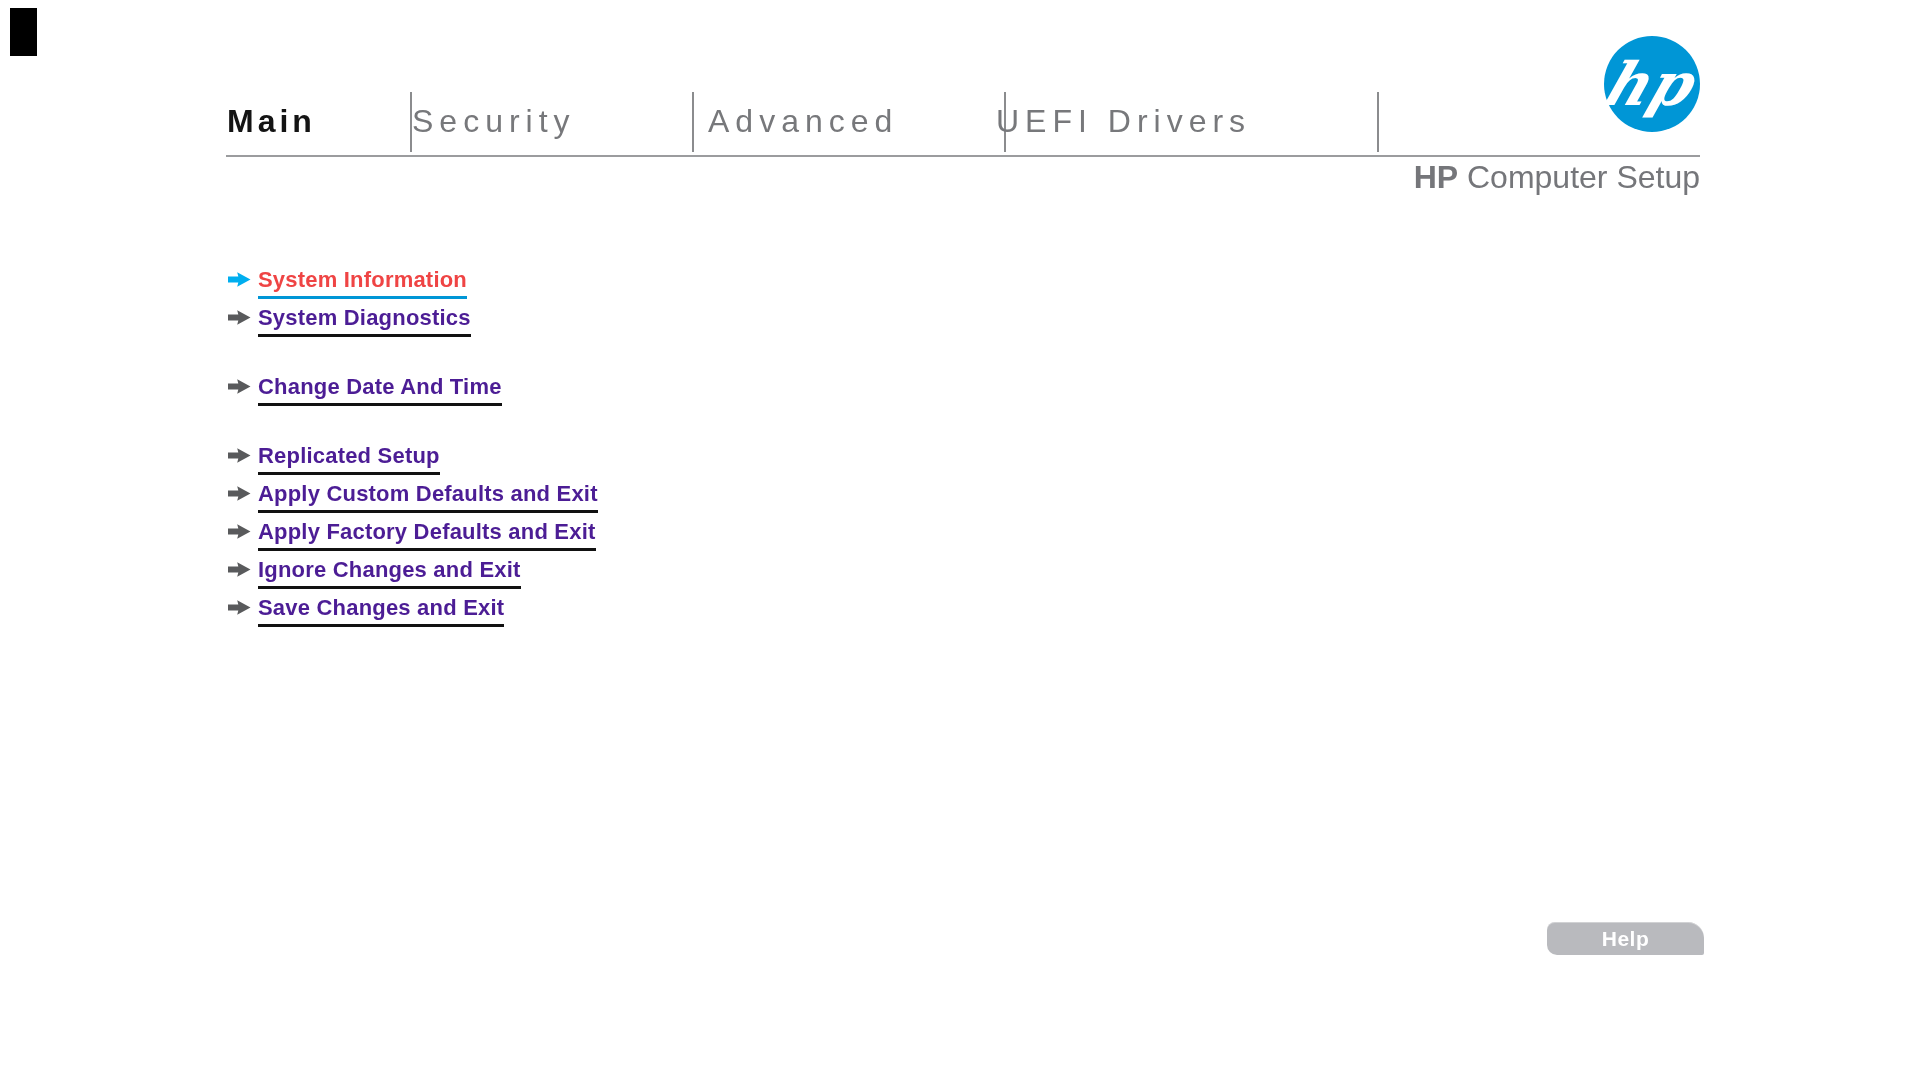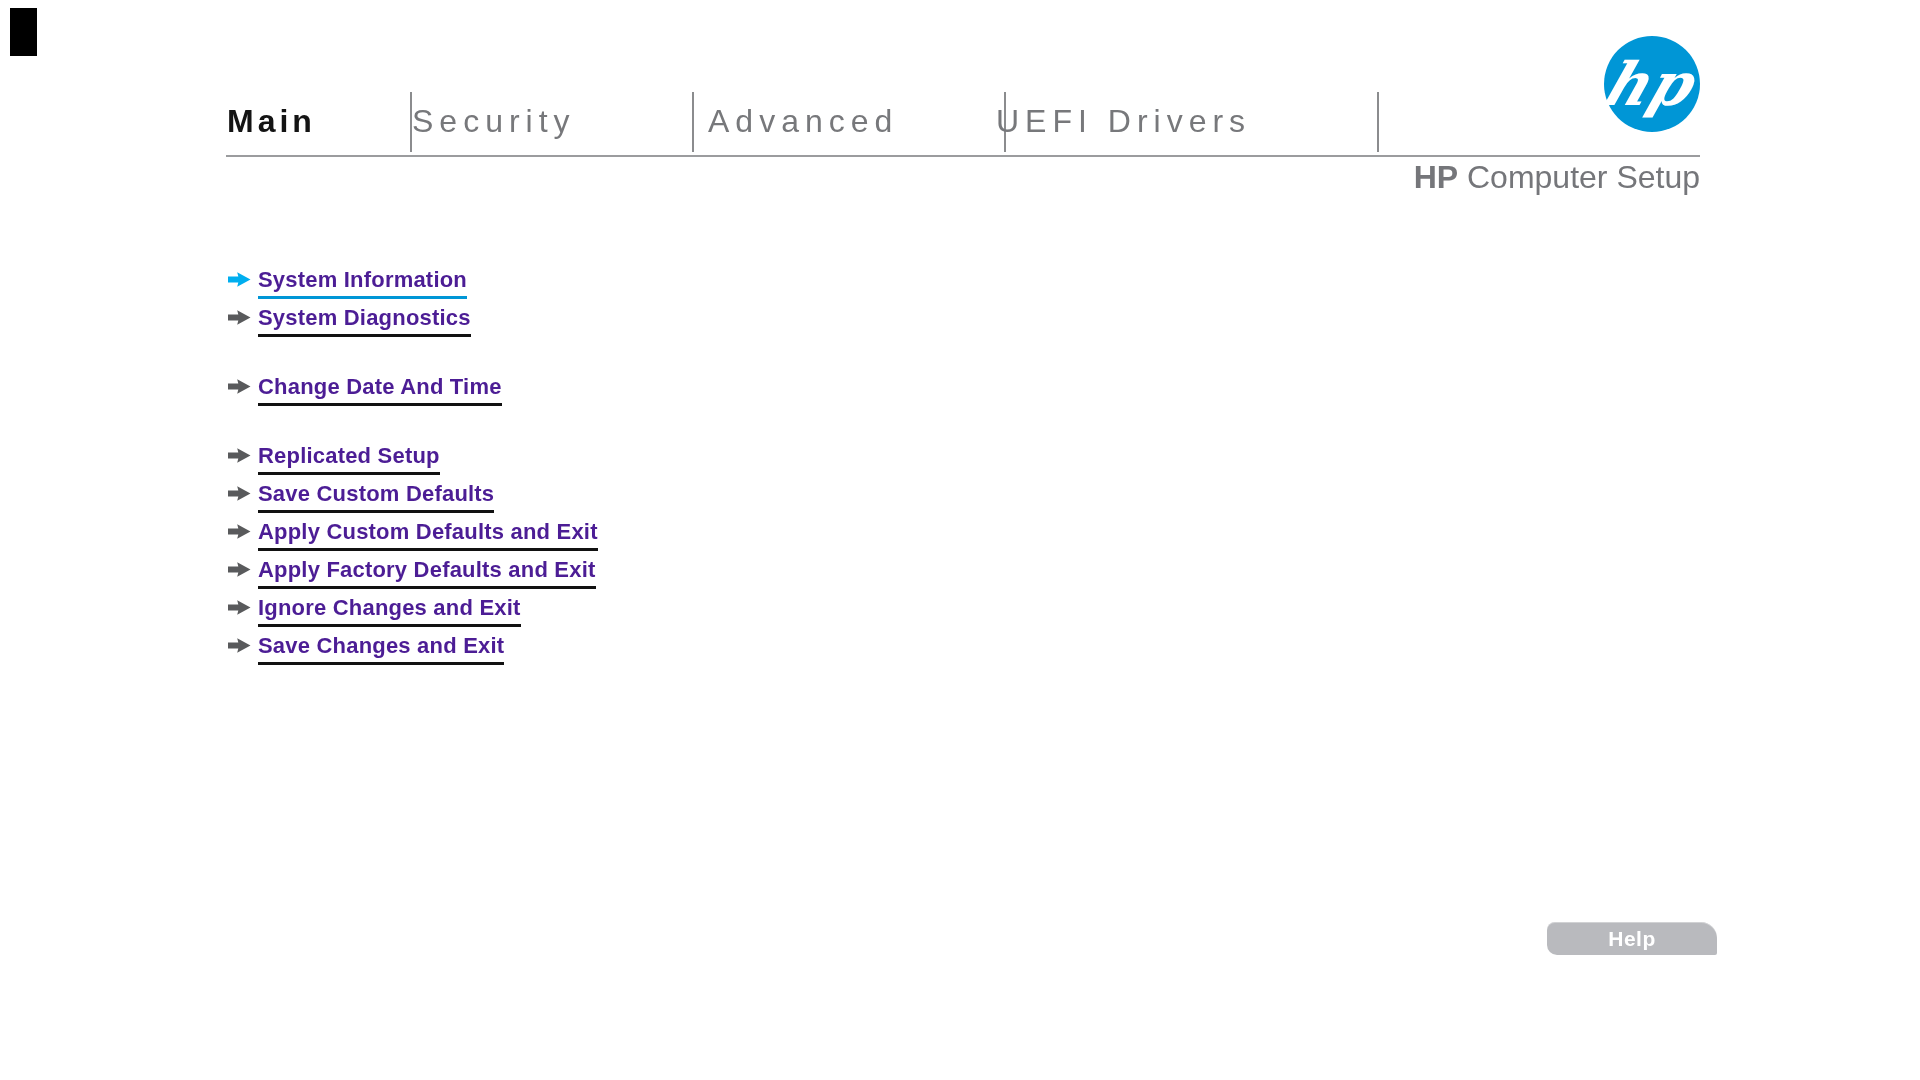--- a/index.html
+++ b/index.html
@@ -52,27 +52,27 @@
     margin-bottom: 6px; white-space: nowrap;
   }
   .arrow { width: 23px; height: 25px; display: flex; align-items: center; margin-right: 7px; flex: none; }
   .arrow svg { display: block; }
   .menu-link {
     font-size: 22px; font-weight: 700; color: #4c1d95;
     line-height: 25px; letter-spacing: 0.2px;
     padding-bottom: 4px; border-bottom: 3px solid #111111;
     text-decoration: none; cursor: pointer;
   }
-  .menu-item.selected .menu-link { color: #4c1d95; border-bottom-color: #0096d6; }
+  .menu-item.selected .menu-link { color: #ef4444; border-bottom-color: #0096d6; }
   .arrow-fill { fill: #595a5c; }
   .menu-item.selected .arrow-fill { fill: #00aeef; }
   
   .help-button {
     position: absolute; left: 1547px; top: 922px;
-    width: 170px; height: 33px;
+    width: 157px; height: 33px;
     background: #b9babe;
     border-radius: 8px 16px 2px 10px;
     color: #ffffff; font-size: 21px; font-weight: 700;
     display: flex; align-items: center; justify-content: center;
     letter-spacing: 0.5px; cursor: pointer;
     box-shadow: inset 0 1px 0 rgba(255,255,255,0.35);
   }
 </style>
 </head>
 <body>
@@ -139,28 +139,20 @@
           </svg>
       </span>
       <a class="menu-link">Replicated Setup</a>
     </div>
     <div class="menu-item">
       <span class="arrow">
         <svg width="23" height="17" viewBox="0 0 23 17">
             <path class="arrow-fill" d="M0 5.6 L10.3 5.6 L9.2 1.2 L22.5 8.5 L9.2 15.8 L10.3 11.4 L0 11.4 Z"></path>
           </svg>
       </span>
-      <a class="menu-link">Save Custom Defaults</a>
-    </div>
-    <div class="menu-item">
-      <span class="arrow">
-        <svg width="23" height="17" viewBox="0 0 23 17">
-            <path class="arrow-fill" d="M0 5.6 L10.3 5.6 L9.2 1.2 L22.5 8.5 L9.2 15.8 L10.3 11.4 L0 11.4 Z"></path>
-          </svg>
-      </span>
       <a class="menu-link">Apply Custom Defaults and Exit</a>
     </div>
     <div class="menu-item">
       <span class="arrow">
         <svg width="23" height="17" viewBox="0 0 23 17">
             <path class="arrow-fill" d="M0 5.6 L10.3 5.6 L9.2 1.2 L22.5 8.5 L9.2 15.8 L10.3 11.4 L0 11.4 Z"></path>
           </svg>
       </span>
       <a class="menu-link">Apply Factory Defaults and Exit</a>
     </div>

